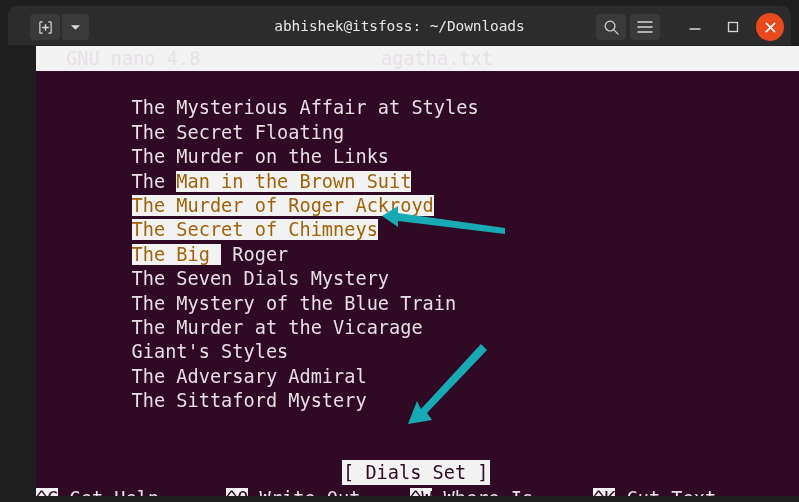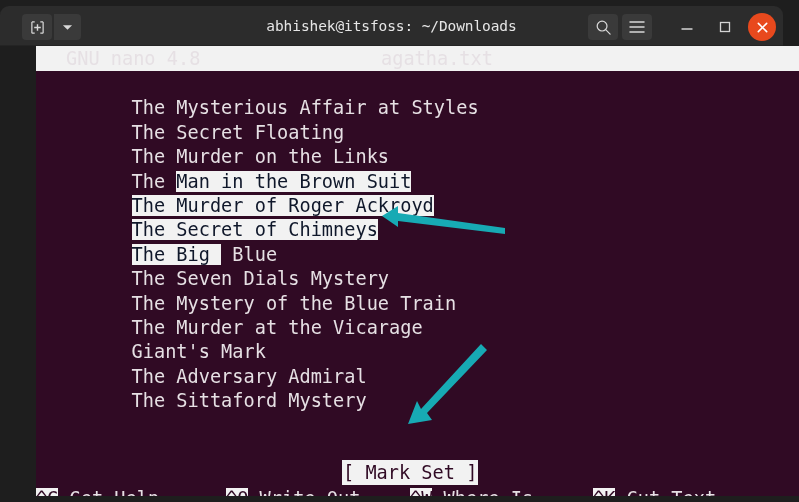--- a/index.html
+++ b/index.html
@@ -18,21 +18,21 @@
   #window {
     position: absolute;
     left: 0; top: 0;
     width: 799px;
     height: 502px;
     background: #1e1e1e;
   }
 
   #titlebar {
     position: absolute;
-    left: 0; top: 6px;
+    left: 8px; top: 6px;
     width: 783px;
     height: 40px;
     background: #2c2c2c;
     border-top-left-radius: 9px;
     border-top-right-radius: 9px;
     box-sizing: border-box;
     border-bottom: 1px solid #242424;
   }
 
   .tb-btn {
@@ -130,21 +130,21 @@
     top: 26px;
     width: 760px;
   }
   .line {
     height: 24.4px;
     line-height: 24.4px;
     display: block;
   }
   .sel {
     background: #f2f2f2;
-    color: #0f172a;
+    color: #a16207;
   }
   .cursor {
     background: #f2f2f2;
     color: #300a24;
   }
 
   
   #status-msg {
     position: absolute;
     left: 306px;
@@ -278,43 +278,43 @@
       <div class="line term-text">
         <span>The </span><span class="sel">Man in the Brown Suit</span>
       </div>
       <div class="line term-text">
         <span class="sel">The Murder of Roger Ackroyd</span>
       </div>
       <div class="line term-text">
         <span class="sel">The Secret of Chimneys</span>
       </div>
       <div class="line term-text">
-        <span class="sel">The Big</span><span class="cursor"> </span><span> Blue</span>
+        <span class="sel">The Big</span><span class="cursor"> </span><span> Roger</span>
       </div>
       <div class="line term-text">
         <span>The Seven Dials Mystery</span>
       </div>
       <div class="line term-text">
         <span>The Mystery of the Blue Train</span>
       </div>
       <div class="line term-text">
         <span>The Murder at the Vicarage</span>
       </div>
       <div class="line term-text">
-        <span>Giant's Mark</span>
+        <span>Giant's Styles</span>
       </div>
       <div class="line term-text">
         <span>The Adversary Admiral</span>
       </div>
       <div class="line term-text">
         <span>The Sittaford Mystery</span>
       </div>
     </div>
 
-    <div id="status-msg" class="term-text">[ Mark Set ]</div>
+    <div id="status-msg" class="term-text">[ Dials Set ]</div>
 
     <div id="shortcutbar">
       <div class="sc-row">
         <span class="sc-item term-text" style="left:0px;"><span class="sc-key">^G</span><span class="sc-label"> Get Help</span></span>
         <span class="sc-item term-text" style="left:190px;"><span class="sc-key">^O</span><span class="sc-label"> Write Out</span></span>
         <span class="sc-item term-text" style="left:374px;"><span class="sc-key">^W</span><span class="sc-label"> Where Is</span></span>
         <span class="sc-item term-text" style="left:557px;"><span class="sc-key">^K</span><span class="sc-label"> Cut Text</span></span>
       </div>
 
     </div>

